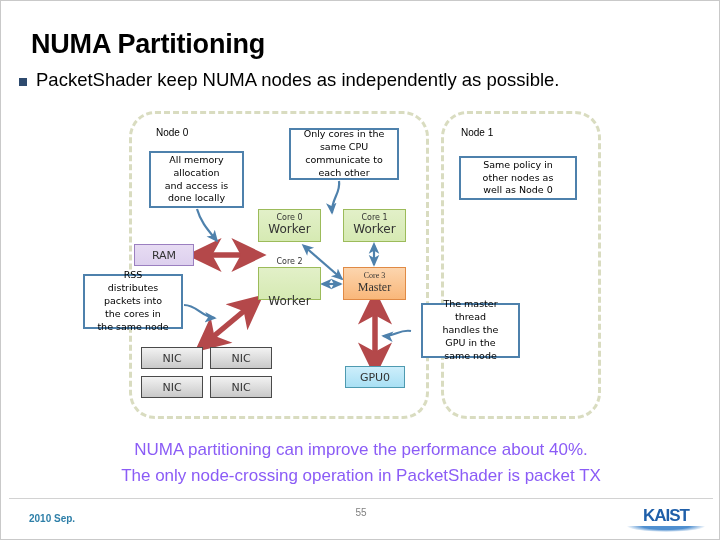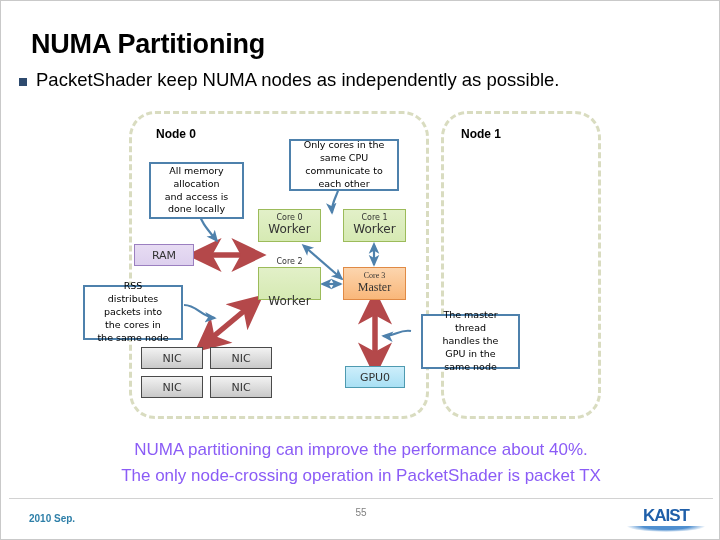--- a/index.html
+++ b/index.html
@@ -46,39 +46,38 @@
   .node-boundary{
     position:absolute;
     border:3px dashed #d9dcc0;
     border-radius:26px;
     box-sizing:border-box;
   }
   #node0-boundary{left:128px;top:10px;width:300px;height:308px;}
   #node1-boundary{left:440px;top:10px;width:160px;height:308px;}
 
   .node-label{
-    position:absolute;font-size:12px;font-weight:bold;color:#000;
+    position:absolute;font-size:10px;font-weight:normal;color:#000;
     font-family:"Liberation Sans", sans-serif;
   }
   #node0-label{left:155px;top:26px;}
   #node1-label{left:460px;top:26px;}
 
   
   .callout{
     position:absolute;box-sizing:border-box;
     border:2.5px solid #4e81ac;
     background:#ffffff;
     color:#000;
     font-size:9.5px;
     line-height:1.35;
     text-align:center;
     display:flex;align-items:center;justify-content:center;
     font-family:"DejaVu Sans", sans-serif;
     padding:2px 12px;
-    margin-top:11px;
   }
   #callout-memory{left:148px;top:50px;width:95px;height:57px;}
   #callout-cores{left:288px;top:27px;width:110px;height:52px;}
   #callout-policy{left:458px;top:55px;width:118px;height:44px;}
   #callout-rss{left:82px;top:173px;width:100px;height:55px;}
   #callout-master{left:420px;top:202px;width:99px;height:55px;}
 
   
   #ram-box{
     position:absolute;left:133px;top:143px;width:60px;height:22px;
@@ -225,20 +224,21 @@
       <path d="M183,204 C196,204 200,216 214,217" fill="none" stroke="#4e81ac" stroke-width="2.2" marker-end="url(#bluehead)"></path>
 
       <path d="M410,230 C398,228 394,236 382,235" fill="none" stroke="#4e81ac" stroke-width="2.2" marker-end="url(#bluehead)"></path>
     </svg>
 
     <div class="node-label" id="node0-label">Node 0</div>
     <div class="node-label" id="node1-label">Node 1</div>
 
     <div class="callout" id="callout-memory">All memory allocation and access is done locally</div>
     <div class="callout" id="callout-cores">Only cores in the same CPU communicate to each other</div>
+    <div class="callout" id="callout-policy">Same policy in other nodes as well as Node 0</div>
     <div class="callout" id="callout-rss">RSS distributes packets into the cores in the same node</div>
     <div class="callout" id="callout-master">The master thread handles the GPU in the same node</div>
 
     <div id="ram-box">RAM</div>
 
     <div class="core-box" id="core0">
       <span class="core-id">Core 0</span>
       <span class="core-role">Worker</span>
     </div>
     <div class="core-box" id="core1">

